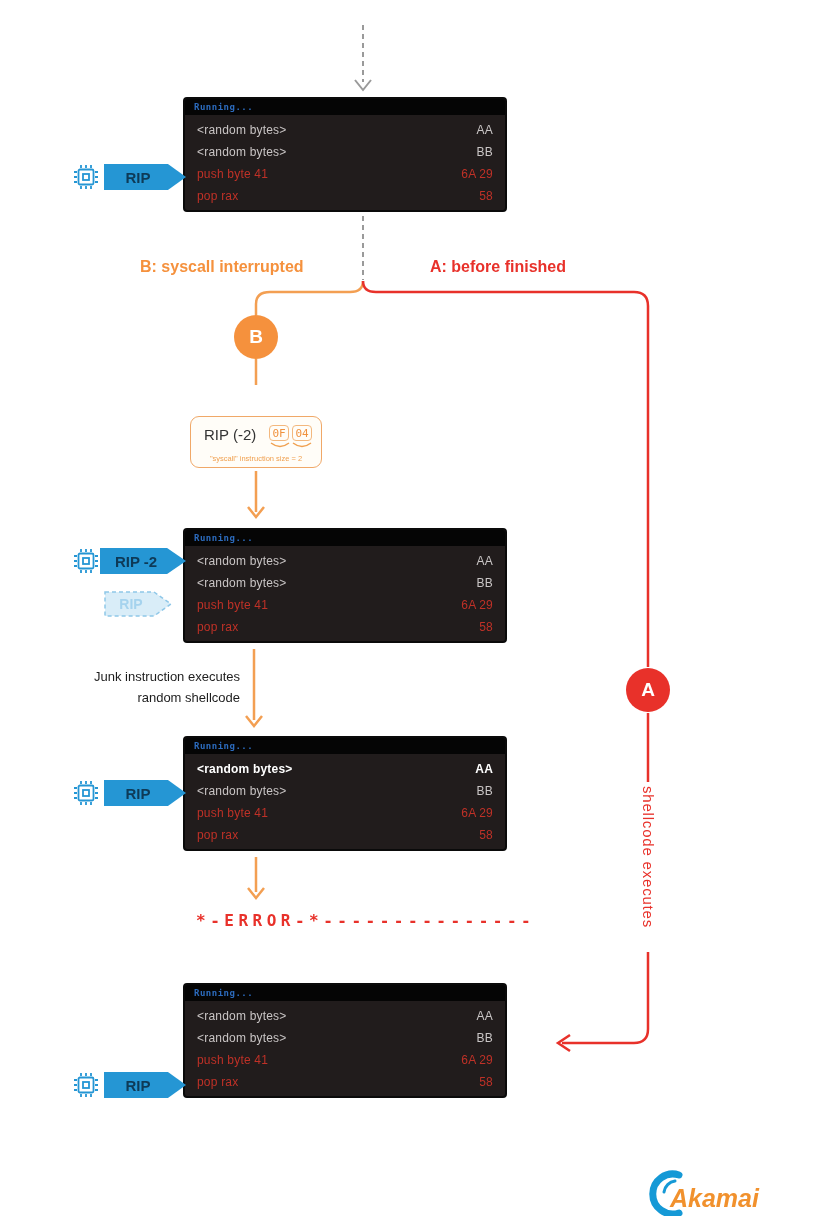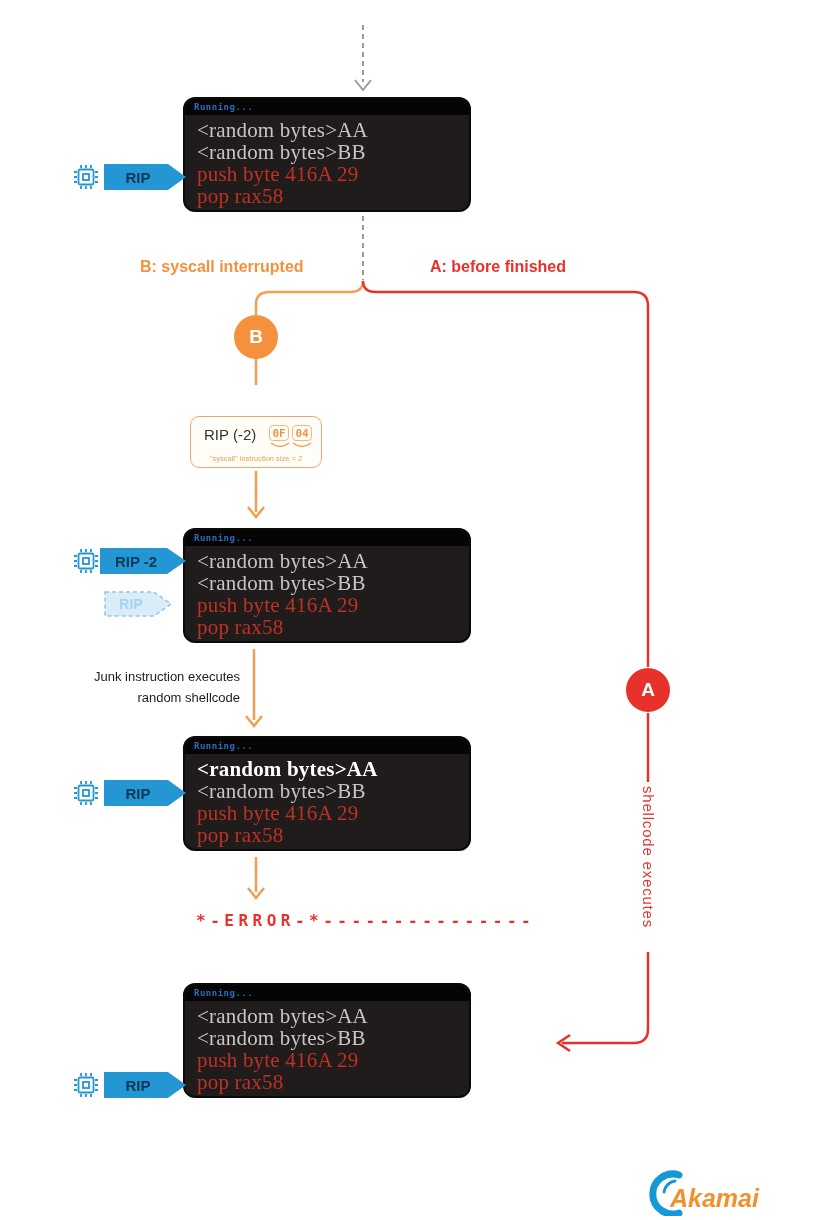--- a/index.html
+++ b/index.html
@@ -7,27 +7,27 @@
     --red:#e8312a; --terminal_bg:#211c1c; --terminal_bar:#050505;
     --terminal_title:#2c6bbd; --terminal_gray:#c9c5c5; --terminal_red:#bf3127;
     --gray_line:#9a9a9a; --ink:#1d1d1d;
   }
   *{margin:0;padding:0;box-sizing:border-box}
   body{background:#fff;font-family:"Liberation Sans",sans-serif}
   .canvas{position:relative;width:814px;height:1220px;background:#fff;overflow:hidden}
   .connectors{position:absolute;left:0;top:0;pointer-events:none}
 
   
-  .terminal{position:absolute;left:183px;width:288px;height:115px;background:var(--terminal_bg);
-    border:2px solid #0a0a0a;border-radius:12px;overflow:hidden}
+  .terminal{position:absolute;left:183px;width:324px;height:115px;background:var(--terminal_bg);
+    border:2px solid #0a0a0a;border-radius:4px;overflow:hidden}
   .tbar{height:16px;background:var(--terminal_bar);display:flex;align-items:center;padding:0 9px;
     font-family:"DejaVu Sans Mono",monospace;font-size:9px;font-weight:bold;color:var(--terminal_title);letter-spacing:.5px}
   .tbody{padding:4px 12px 0 12px}
-  .trow{display:flex;justify-content:flex-start;height:22px;line-height:22px;
-    font-family:Liberation Serif, serif;font-size:21px;letter-spacing:.2px;white-space:pre}
+  .trow{display:flex;justify-content:space-between;height:22px;line-height:22px;
+    font-family:Liberation Sans, sans-serif;font-size:12px;letter-spacing:.2px;white-space:pre}
   .trow.dim{color:var(--terminal_gray)}
   .trow.bright{color:#ffffff;font-weight:bold}
   .trow.red{color:var(--terminal_red)}
 
   
   .rip{position:absolute;height:26px;background:var(--blue);
     clip-path:polygon(0 0,78% 0,100% 50%,78% 100%,0 100%);
     display:flex;align-items:center;justify-content:center;padding-right:14px;
     font-weight:bold;font-size:15px;color:var(--blue_dark)}
   .cpu{position:absolute;width:24px;height:24px}
@@ -48,21 +48,21 @@
     font-weight:bold;font-size:16px;letter-spacing:4.5px;color:var(--red);white-space:pre}
   .shellcode{position:absolute;left:640px;top:786px;height:166px;writing-mode:vertical-rl;
     font-size:15px;letter-spacing:.8px;color:var(--red);display:flex;align-items:center}
 
   
   .ripbox{position:absolute;left:190px;top:416px;width:132px;height:52px;background:#fffdf8;
     border:1.5px solid #f0a868;border-radius:9px}
   .ripbox .lbl{position:absolute;left:13px;top:9px;font-size:15px;color:#333}
   .ripbox .bytes{position:absolute;right:9px;top:8px;display:flex;gap:3px}
   .bytecell{width:20px;height:16px;border:1px solid #f3b87e;border-radius:4px;background:#fffdf8;
-    font-family:"DejaVu Sans Mono",monospace;font-size:11px;font-weight:bold;color:#f0923f;
+    font-family:"DejaVu Sans Mono",monospace;font-size:11px;font-weight:normal;color:#f0923f;
     display:flex;align-items:center;justify-content:center}
   .ripbox .brace{position:absolute;right:8px;top:25px}
   .ripbox .cap{position:absolute;left:0;bottom:4px;width:100%;text-align:center;
     font-size:7.5px;color:#f0a050}
 
   .logo{position:absolute;left:642px;top:1168px}
 </style>
 </head>
 <body>
 

